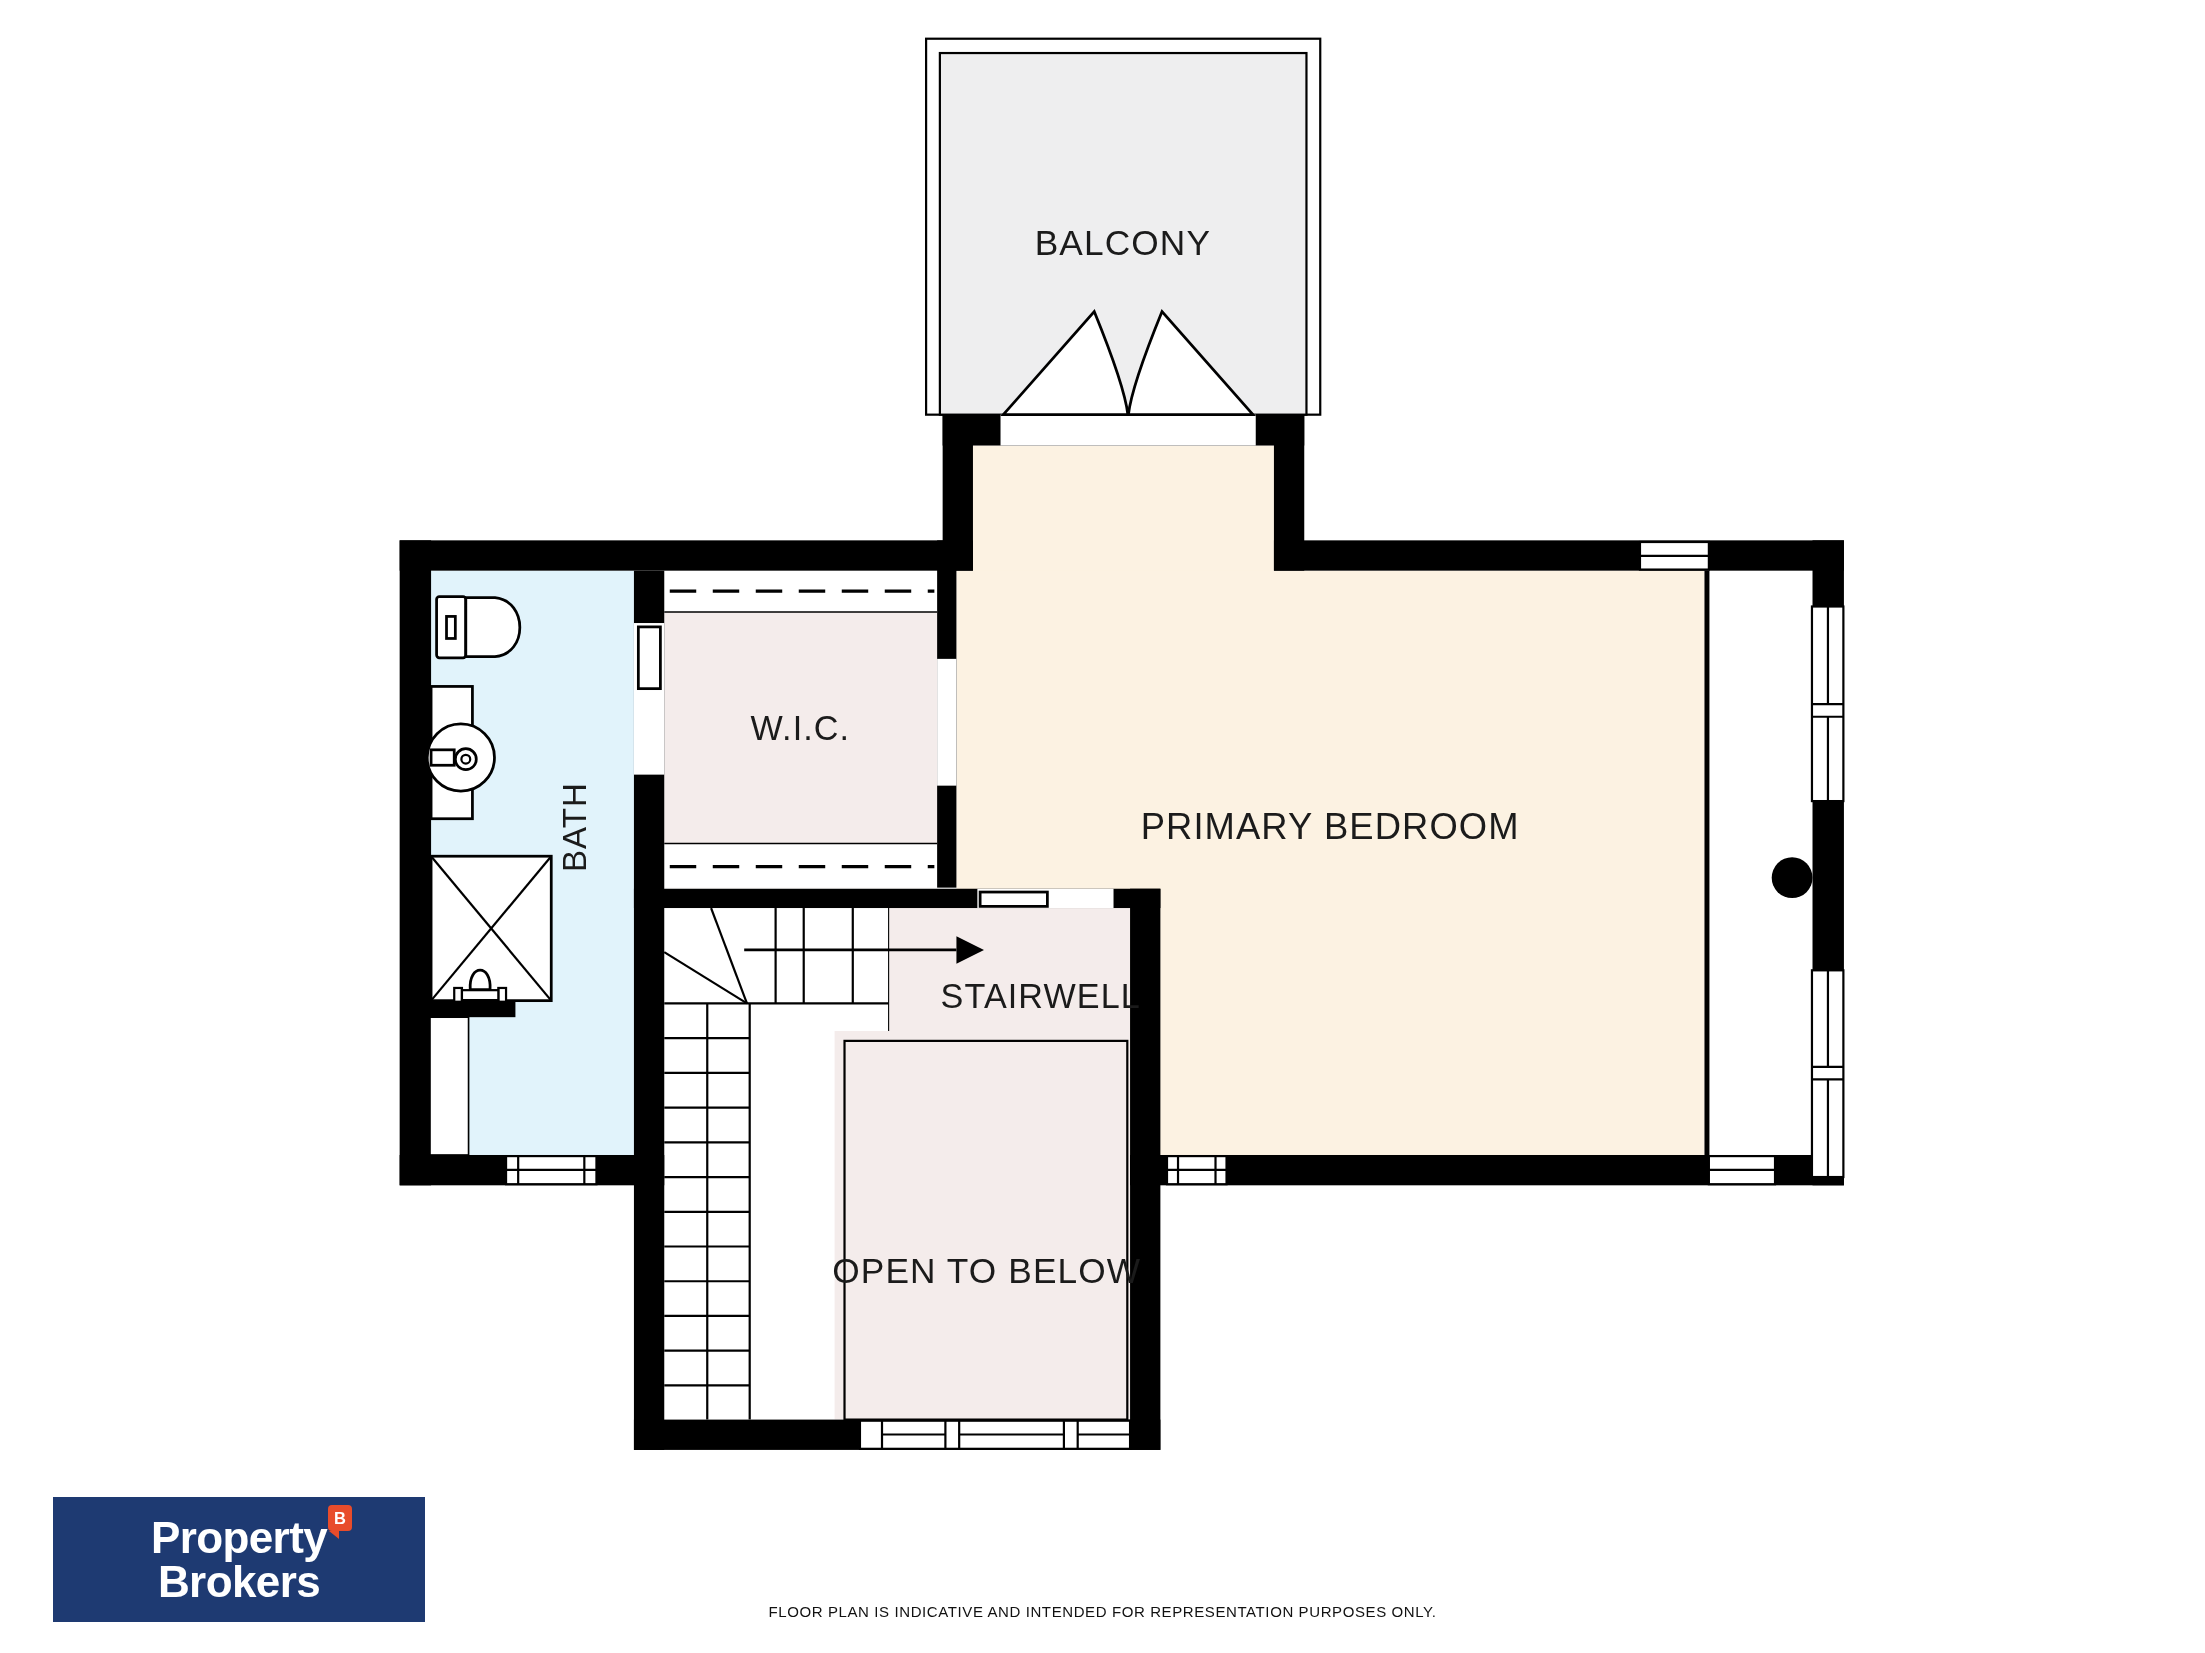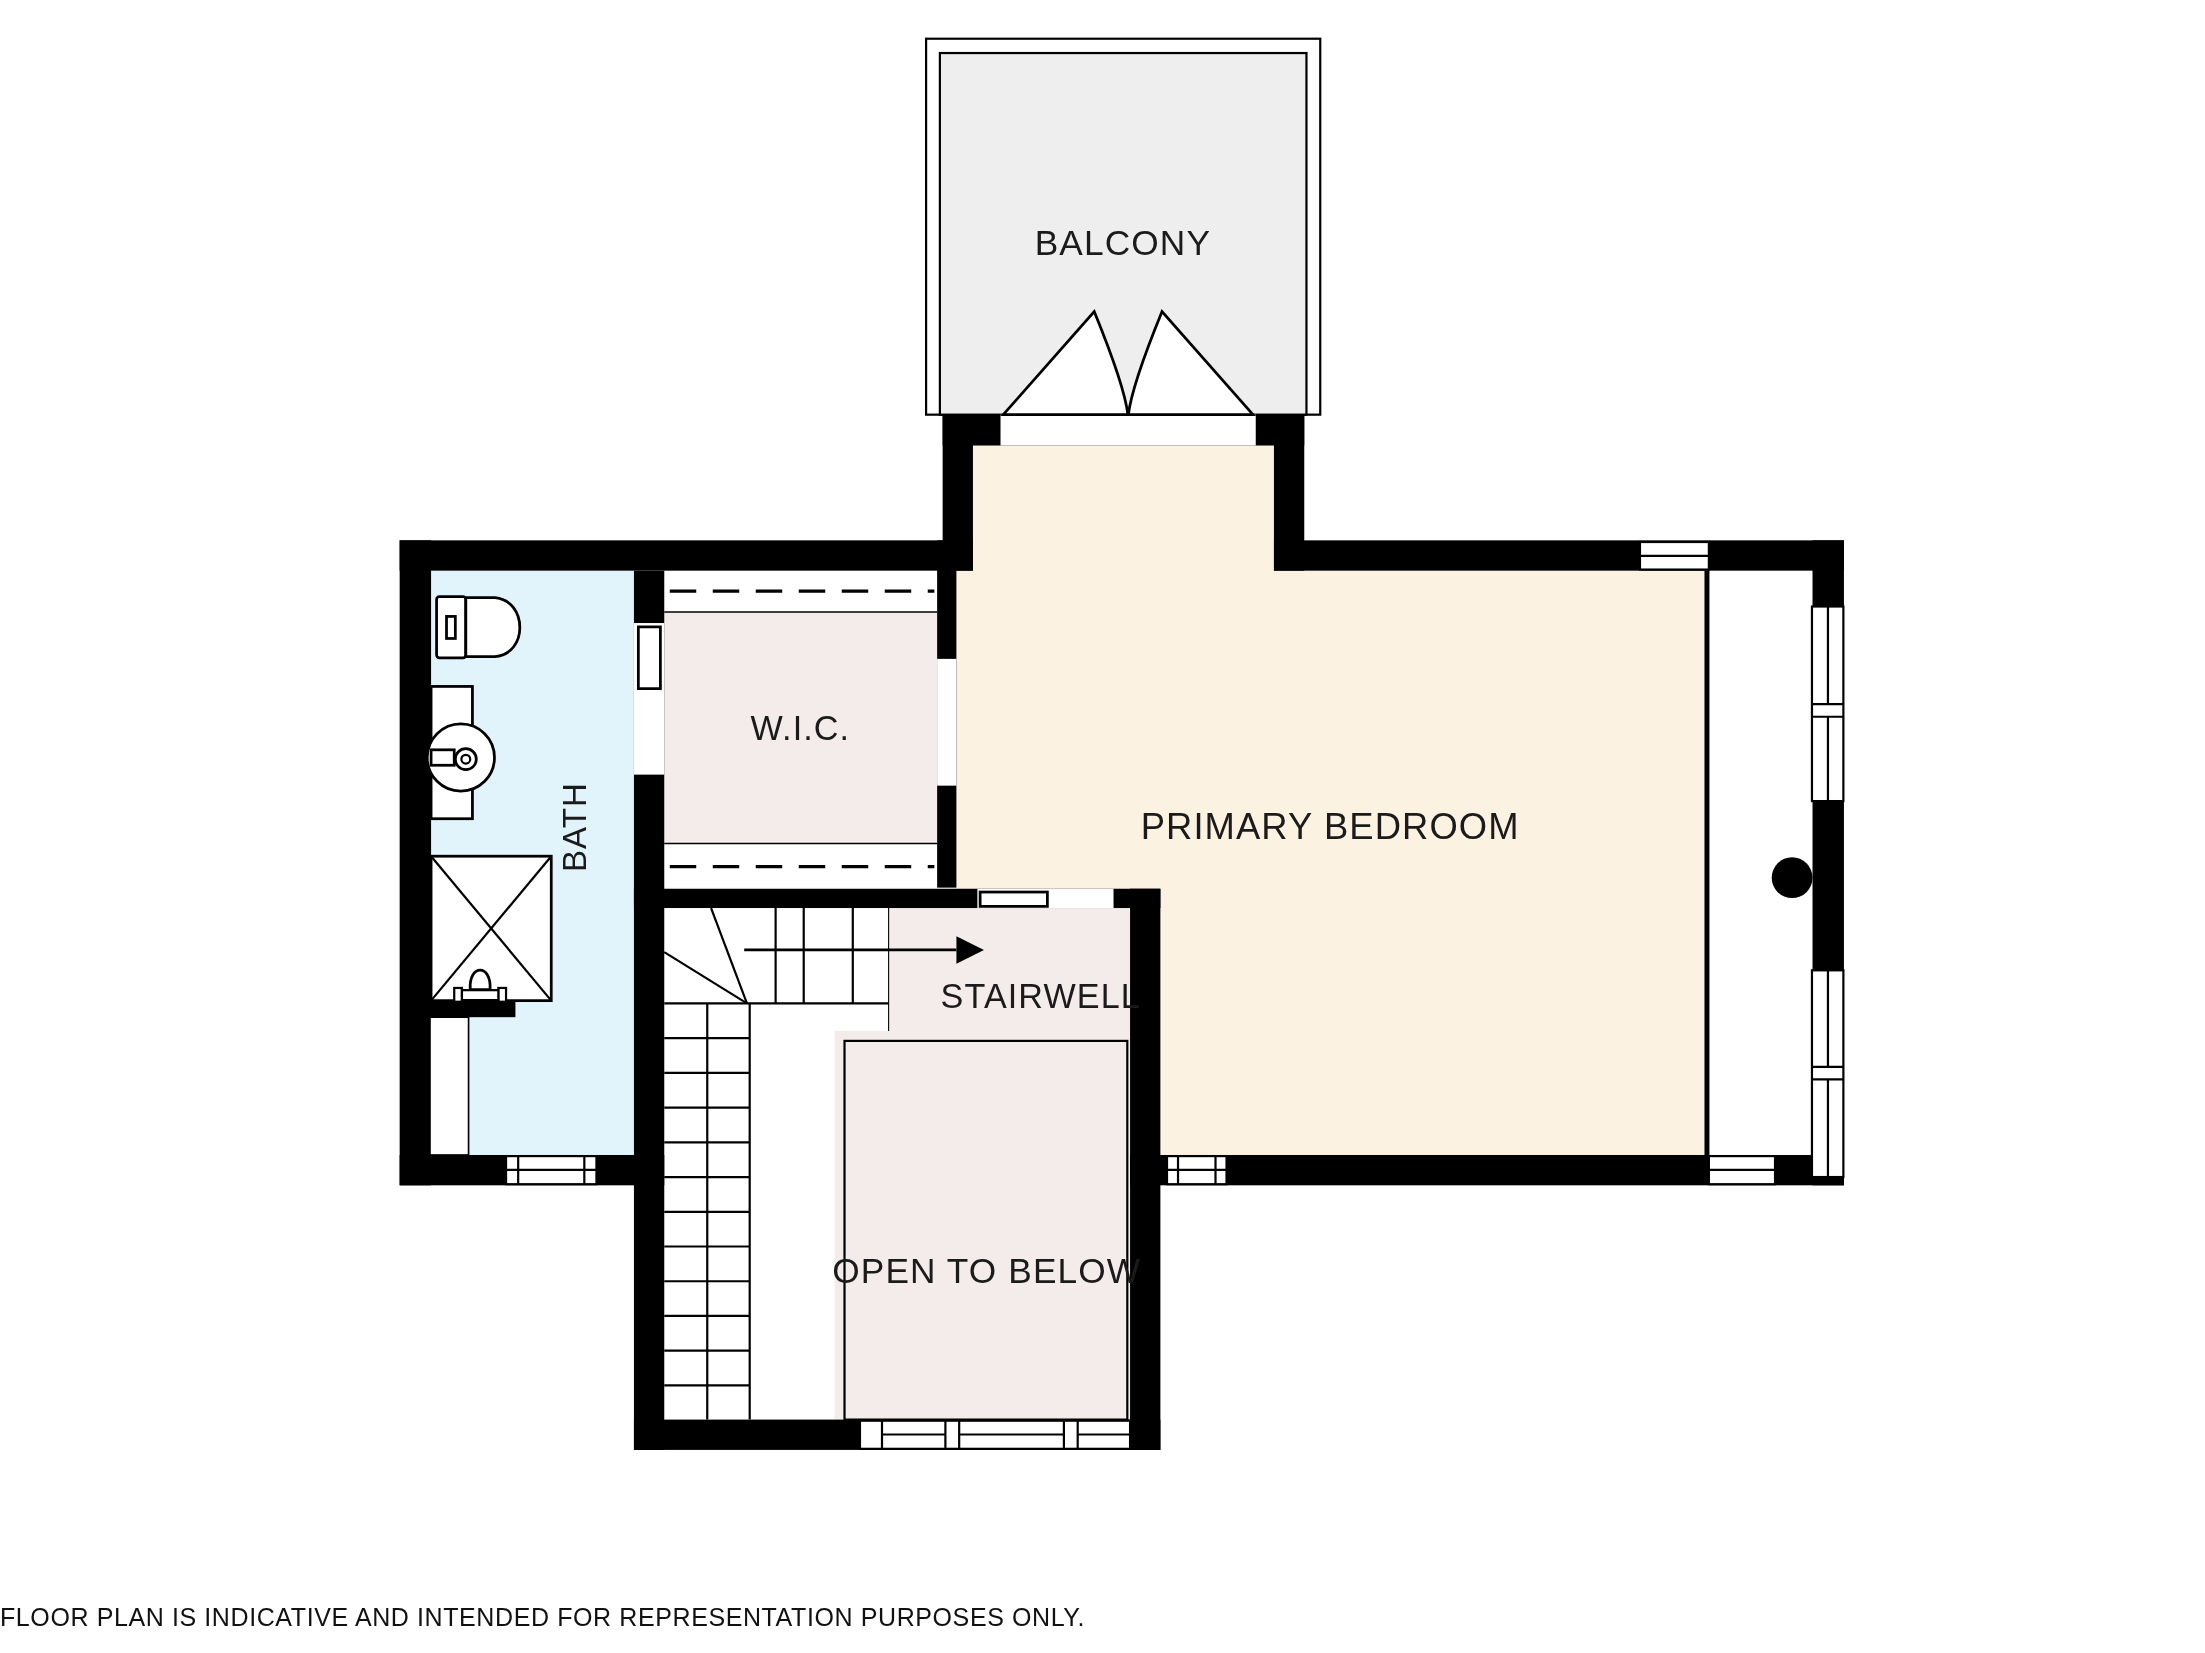--- a/index.html
+++ b/index.html
@@ -34,21 +34,21 @@
     color:#fff;font-size:16.5px;font-weight:bold;
   }
   #logo-badge:after{
     content:"";position:absolute;left:1.1px;bottom:-7.7px;
     border-style:solid;border-width:8.8px 0 0 10px;
     border-color:#e84c2b transparent transparent transparent;
   }
   
   #disclaimer{
     position:absolute;left:0;top:1603px;width:2205px;
-    text-align:left;color:#111;font-size:25px;letter-spacing:0.6px;
+    text-align:center;color:#111;font-size:15px;letter-spacing:0.6px;
     font-family:"Liberation Sans", sans-serif;
   }
 </style>
 </head>
 <body>
 
 <div id="canvas">
 
 <svg id="plan-svg" width="2205" height="1654" viewBox="0 0 4000 3000">
 
@@ -232,17 +232,24 @@
 
   <circle cx="3251" cy="1592" r="37" fill="#000"></circle>
 
   <text class="room-label" x="2413" y="1505" font-size="66" text-anchor="middle" dominant-baseline="middle">PRIMARY BEDROOM</text>
   <text class="room-label" x="1452" y="1325" font-size="62" text-anchor="middle" dominant-baseline="middle">W.I.C.</text>
   <text class="room-label" x="1048" y="1500" font-size="60" text-anchor="middle" dominant-baseline="middle" transform="rotate(-90 1048 1500)">BATH</text>
   <text class="room-label" x="1888" y="1812" font-size="62" text-anchor="middle" dominant-baseline="middle">STAIRWELL</text>
   <text class="room-label" x="1790" y="2310" font-size="64" text-anchor="middle" dominant-baseline="middle">OPEN TO BELOW</text>
 </svg>
 
+  <div id="logo">
+    <div class="line">Property</div>
+    <div class="line">Brokers</div>
+    <div id="logo-badge">
+      <span>B</span>
+    </div>
+  </div>
 
   <div id="disclaimer">FLOOR PLAN IS INDICATIVE AND INTENDED FOR REPRESENTATION PURPOSES ONLY.</div>
 
 </div>
 
 
 </body></html>

